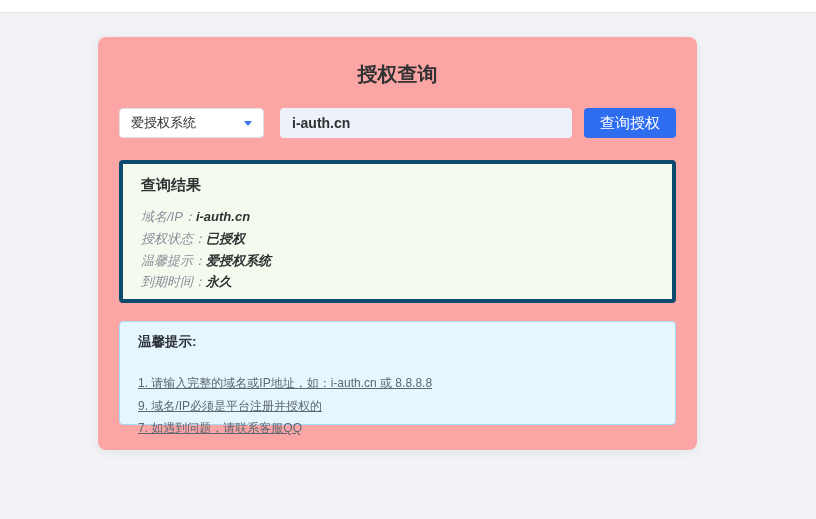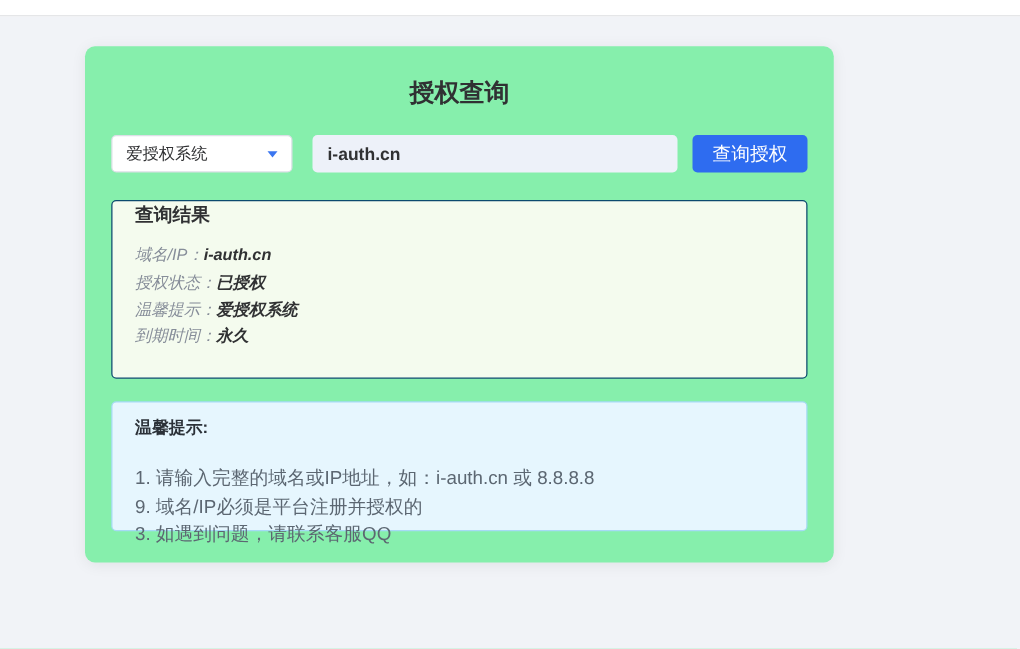--- a/index.html
+++ b/index.html
@@ -8,22 +8,22 @@
     font-family:"Liberation Sans","DejaVu Sans",sans-serif;
     background:#f1f3f7;
     position:relative;
     overflow:hidden;
   }
   .topbar {
     position:absolute; left:0; top:0; width:816px; height:13px;
     background:#ffffff; border-bottom:1px solid #e5e6e8;
   }
   .card {
-    position:absolute; left:68px; top:37px; width:599px; height:413px;
-    background:#86efac; border-radius:8px;
+    position:absolute; left:98px; top:37px; width:599px; height:413px;
+    background:#fca5a5; border-radius:8px;
     box-shadow:0 2px 12px rgba(0,0,0,0.07);
   }
   .card-title {
     margin-top:24px; text-align:center;
     font-size:20px; font-weight:bold; color:#303133;
   }
   .form-row {
     position:absolute; left:21px; top:71px; width:557px; height:30px;
     display:flex; align-items:center;
   }
@@ -44,35 +44,35 @@
     padding:0 12px; font-size:14px; font-weight:bold; color:#303133;
     font-family:inherit; outline:none;
   }
   .query-btn {
     margin-left:12px; width:92px; height:30px;
     background:#2e6cf0; color:#ffffff; border:none; border-radius:4px;
     font-size:15px; cursor:pointer; font-family:inherit;
   }
   .result-box {
     position:absolute; left:21px; top:123px; width:557px; height:143px;
-    background:#f4fbee; border:1px solid #0c4a6e; border-radius:4px;
-    padding:2px 18px;
+    background:#f4fbee; border:4px solid #0c4a6e; border-radius:4px;
+    padding:12px 18px;
   }
   .result-title {
     font-size:15px; font-weight:bold; color:#303133; margin-bottom:11px;
   }
   .result-row { font-size:13px; color:#868d99; line-height:21.8px;font-style:italic; }
   .result-row .val { color:#303133; font-weight:bold; }
   .tip-box {
     position:absolute; left:21px; top:284px; width:557px; height:104px;
     background:#e6f6fe; border:1px solid #a6daf5; border-radius:4px;
     padding:11px 18px;
   }
   .tip-title { font-size:13.5px; font-weight:bold; color:#2b3138; margin-bottom:21px; }
-  .tip-line { font-size:15px; color:#5c6772; line-height:22.5px; }
+  .tip-line { font-size:12px; color:#5c6772; line-height:22.5px;text-decoration:underline; }
 </style>
 </head>
 <body>
 
 <div class="topbar"></div>
 
 <div class="card">
 
   <div class="card-title">授权查询</div>
 
@@ -98,16 +98,16 @@
     </div>
     <div class="result-row">
       <span>到期时间：</span><span class="val">永久</span>
     </div>
   </div>
 
   <div class="tip-box">
     <div class="tip-title">温馨提示:</div>
     <div class="tip-line">1. 请输入完整的域名或IP地址，如：i-auth.cn 或 8.8.8.8</div>
     <div class="tip-line">9. 域名/IP必须是平台注册并授权的</div>
-    <div class="tip-line">3. 如遇到问题，请联系客服QQ</div>
+    <div class="tip-line">7. 如遇到问题，请联系客服QQ</div>
   </div>
 
 </div>
 
 </body></html>

